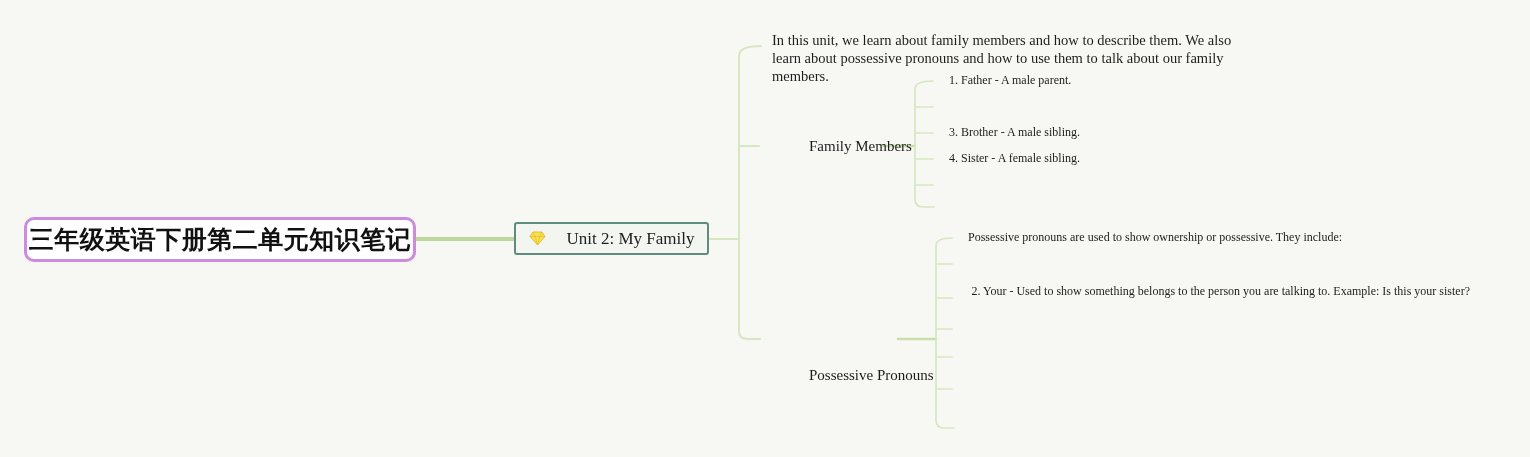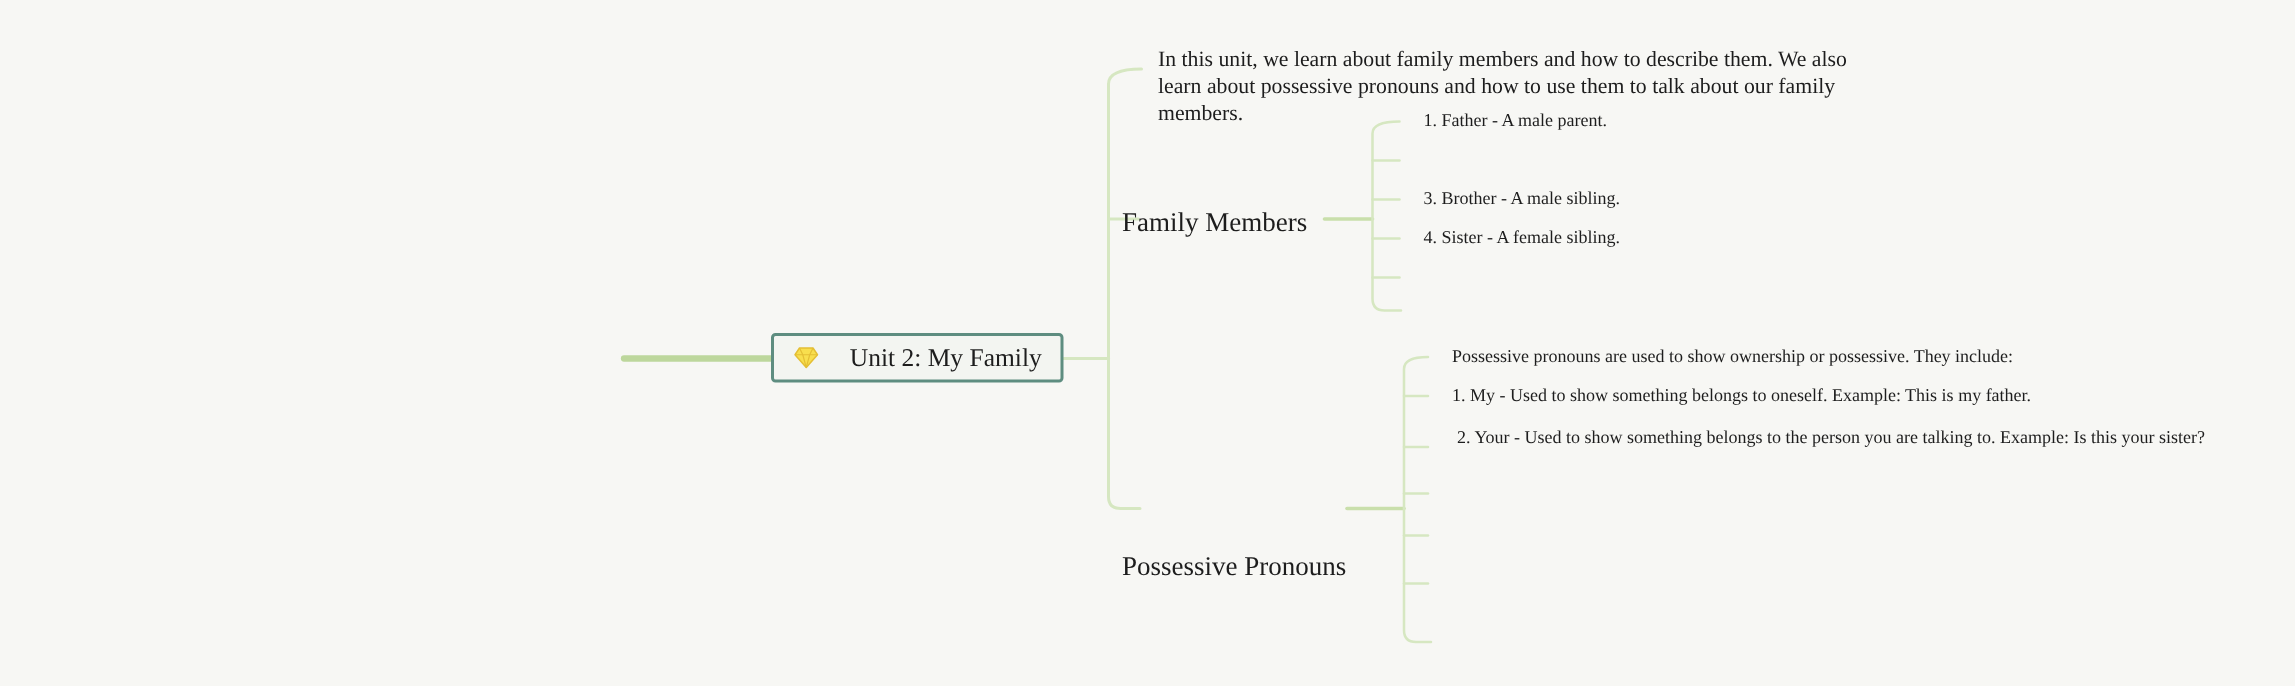--- a/index.html
+++ b/index.html
@@ -36,22 +36,22 @@
     background:#f3f5f1;border:2px solid var(--central-border);border-radius:3px;
     display:flex;align-items:center;justify-content:center;gap:21px;
     font-size:17px;color:var(--text);white-space:nowrap;
   }
   .gem{flex:0 0 auto;display:block;}
   .summary-note{
     position:absolute;left:772px;top:31px;width:487px;
     font-size:14.5px;line-height:18.2px;color:var(--text);
   }
   .branch-label{
-    position:absolute;left:748px;height:17px;
-    font-size:18px;color:var(--text);white-space:nowrap;
+    position:absolute;left:809px;height:17px;
+    font-size:15px;color:var(--text);white-space:nowrap;
   }
   .branch-label.family{top:138px;}
   .branch-label.possessive{top:331px;margin-top:36px;}
   .subtopic{
     position:absolute;font-size:12px;color:var(--text);white-space:nowrap;
   }
   .subtopic.wrap{white-space:normal;line-height:18px;text-align:right;}
   .fam-0{left:949px;top:73px;}
   .fam-1{left:949px;top:99px;}
   .fam-2{left:949px;top:125px;}
@@ -83,34 +83,36 @@
 
     <path class="c-mid" d="M898 339 H936"></path>
     <path class="c-fine" d="M952 238 Q936 238 936 246 V420 Q936 428 944 428 H954"></path>
     <path class="c-fine" d="M936 264 H952"></path>
     <path class="c-fine" d="M936 298 H952"></path>
     <path class="c-fine" d="M936 329 H952"></path>
     <path class="c-fine" d="M936 357 H952"></path>
     <path class="c-fine" d="M936 389 H952"></path>
   </svg>
 
+  <div class="root-topic">
+    <span>三年级英语下册第二单元知识笔记</span>
+  </div>
 
   <div class="central-topic">
     <svg class="gem" width="17" height="15" viewBox="0 0 17 15">
       <polygon points="4,1 13,1 16,5.5 8.5,14 1,5.5" fill="#f8df4e" stroke="#e4bf35" stroke-width="1" stroke-linejoin="round"></polygon>
       <path d="M1 5.5 H16 M4 1 L6.2 5.5 L8.5 14 M13 1 L10.8 5.5 L8.5 14" stroke="#e4bf35" fill="none" stroke-width="0.8"></path>
     </svg>
     <span>Unit 2: My Family</span>
   </div>
 
   <div class="summary-note">In this unit, we learn about family members and how to describe them. We also learn about possessive pronouns and how to use them to talk about our family members.</div>
 
   <div class="branch-label family">Family Members</div>
   <div class="subtopic fam-0">1. Father - A male parent.</div>
   <div class="subtopic fam-2">3. Brother - A male sibling.</div>
   <div class="subtopic fam-3">4. Sister - A female sibling.</div>
 
   <div class="branch-label possessive">Possessive Pronouns</div>
   <div class="subtopic pos-0">Possessive pronouns are used to show ownership or possessive. They include:</div>
-  <div class="subtopic pos-1">1. My - Used to show something belongs to oneself. Example: This is my father.</div>
   <div class="subtopic wrap pos-2">2. Your - Used to show something belongs to the person you are talking to. Example: Is this your sister?</div>
 
 </div>
 
 </body></html>

